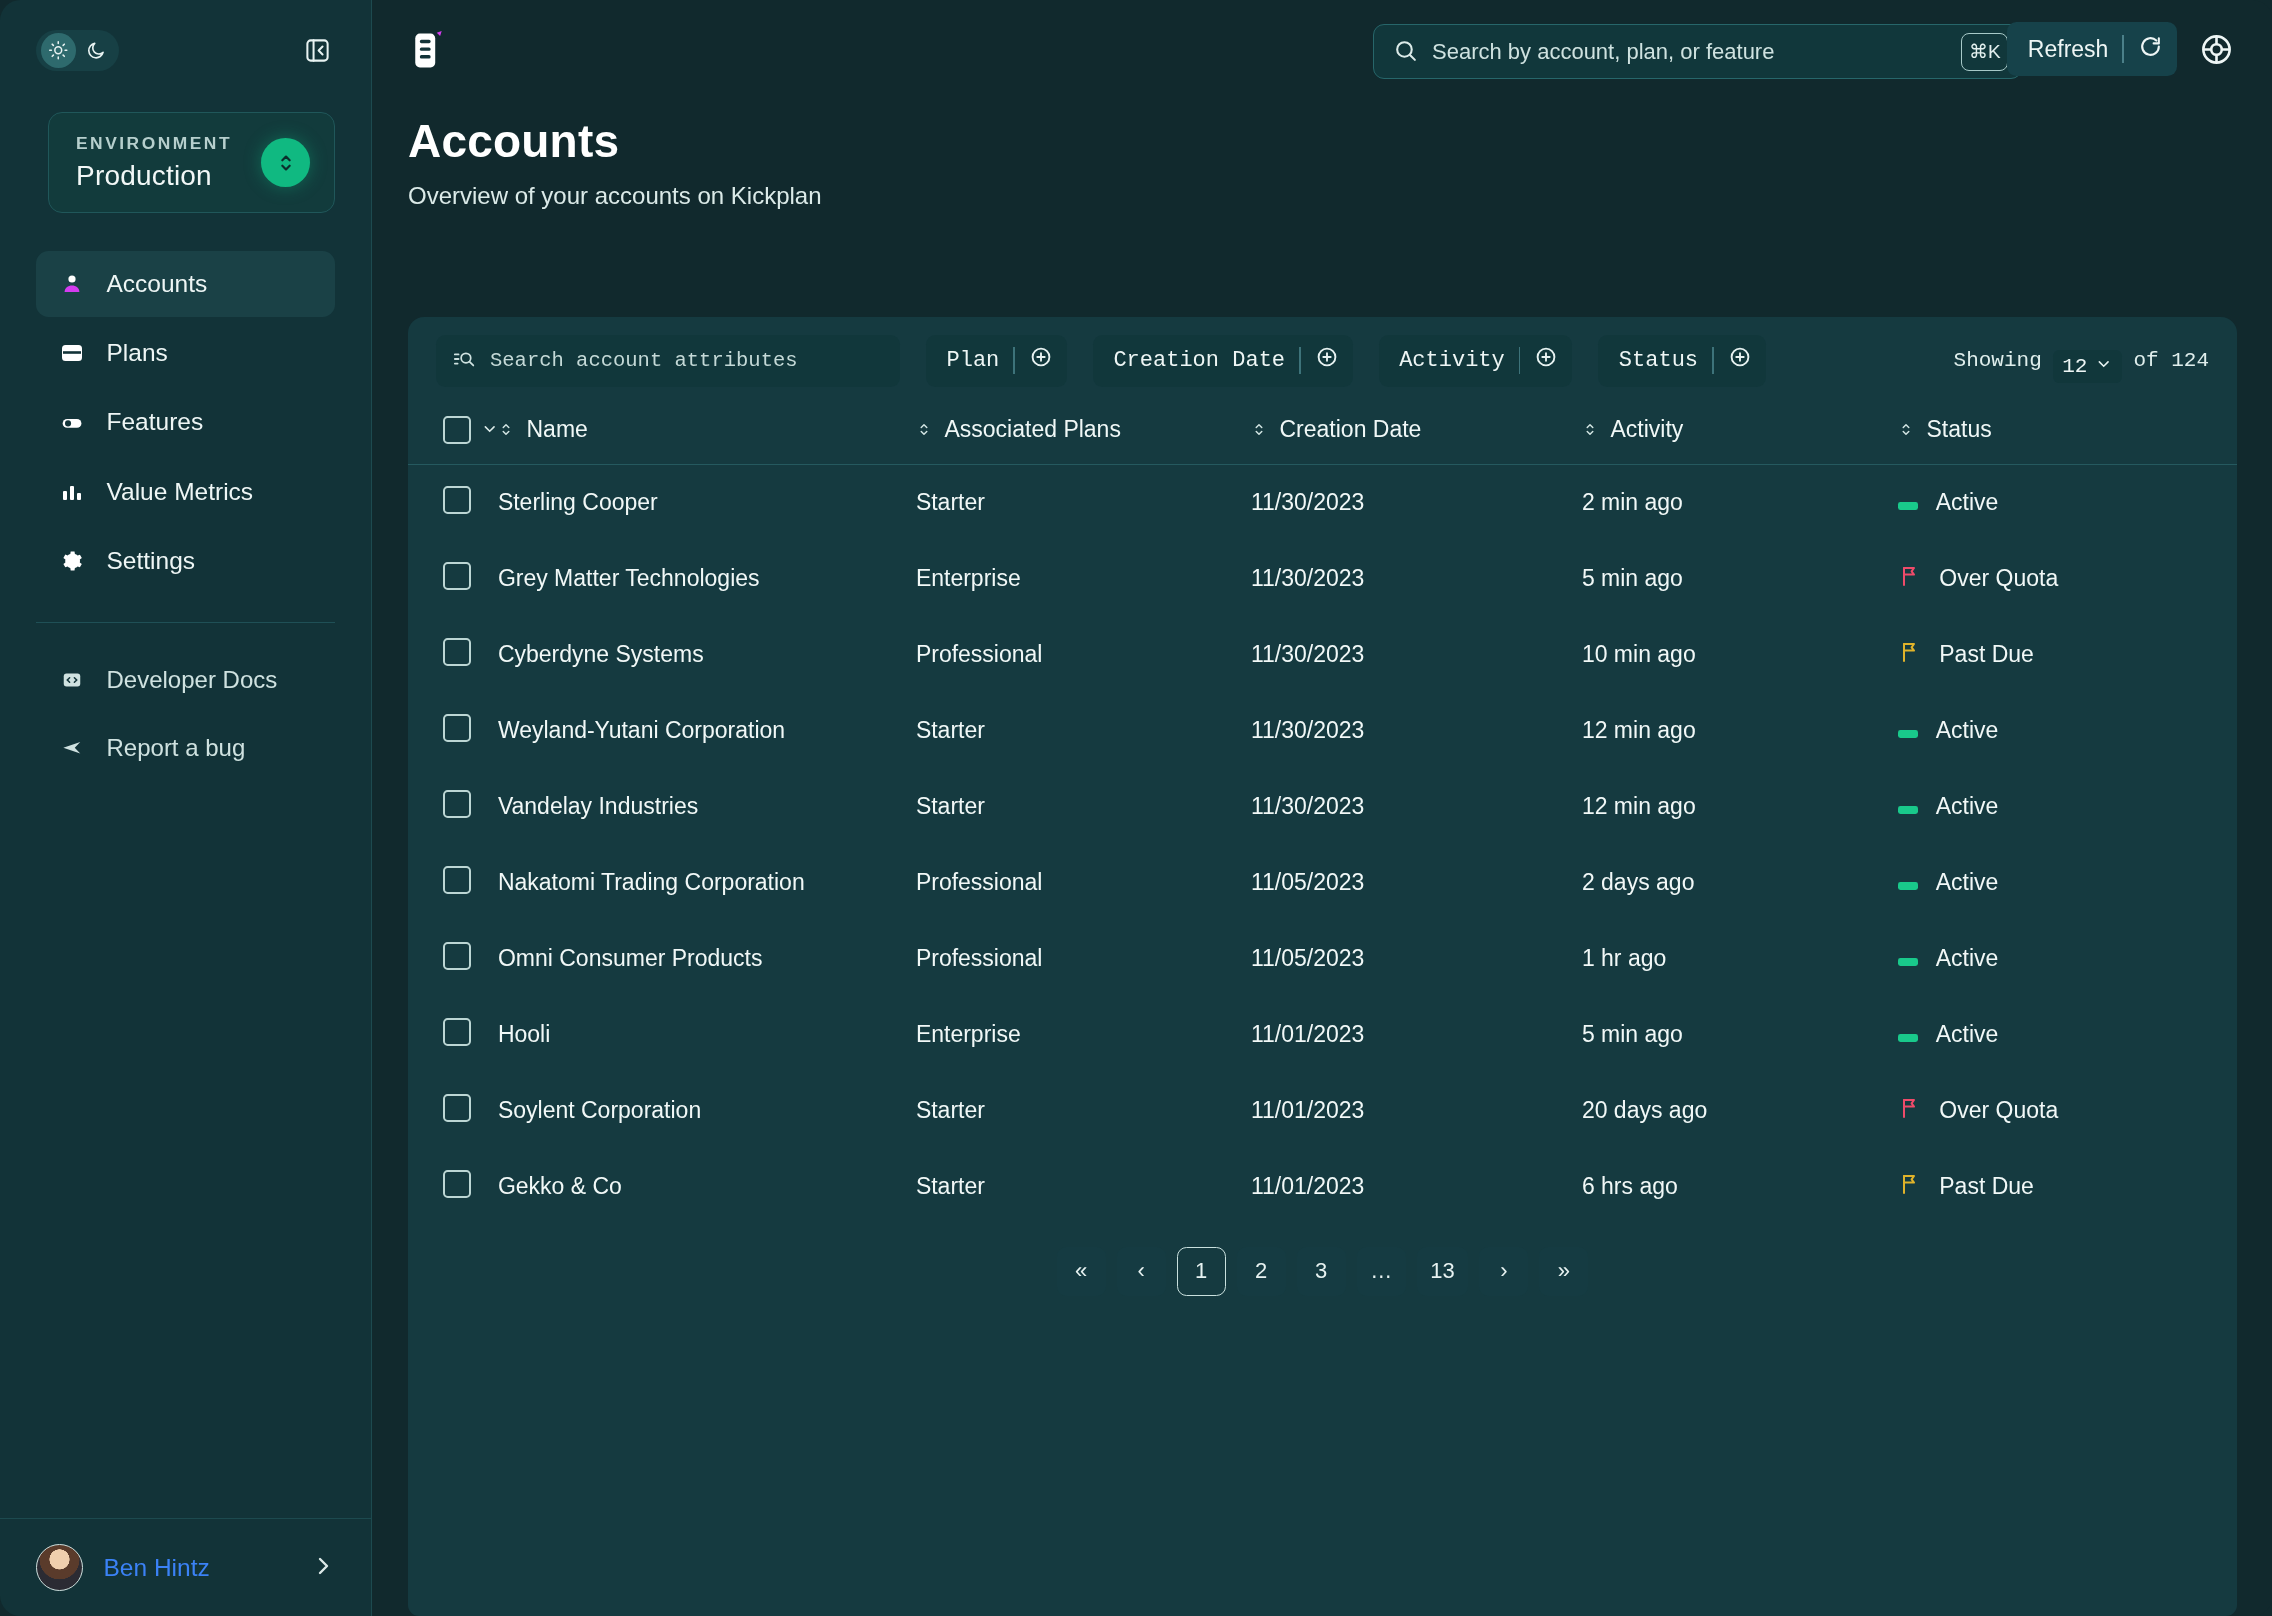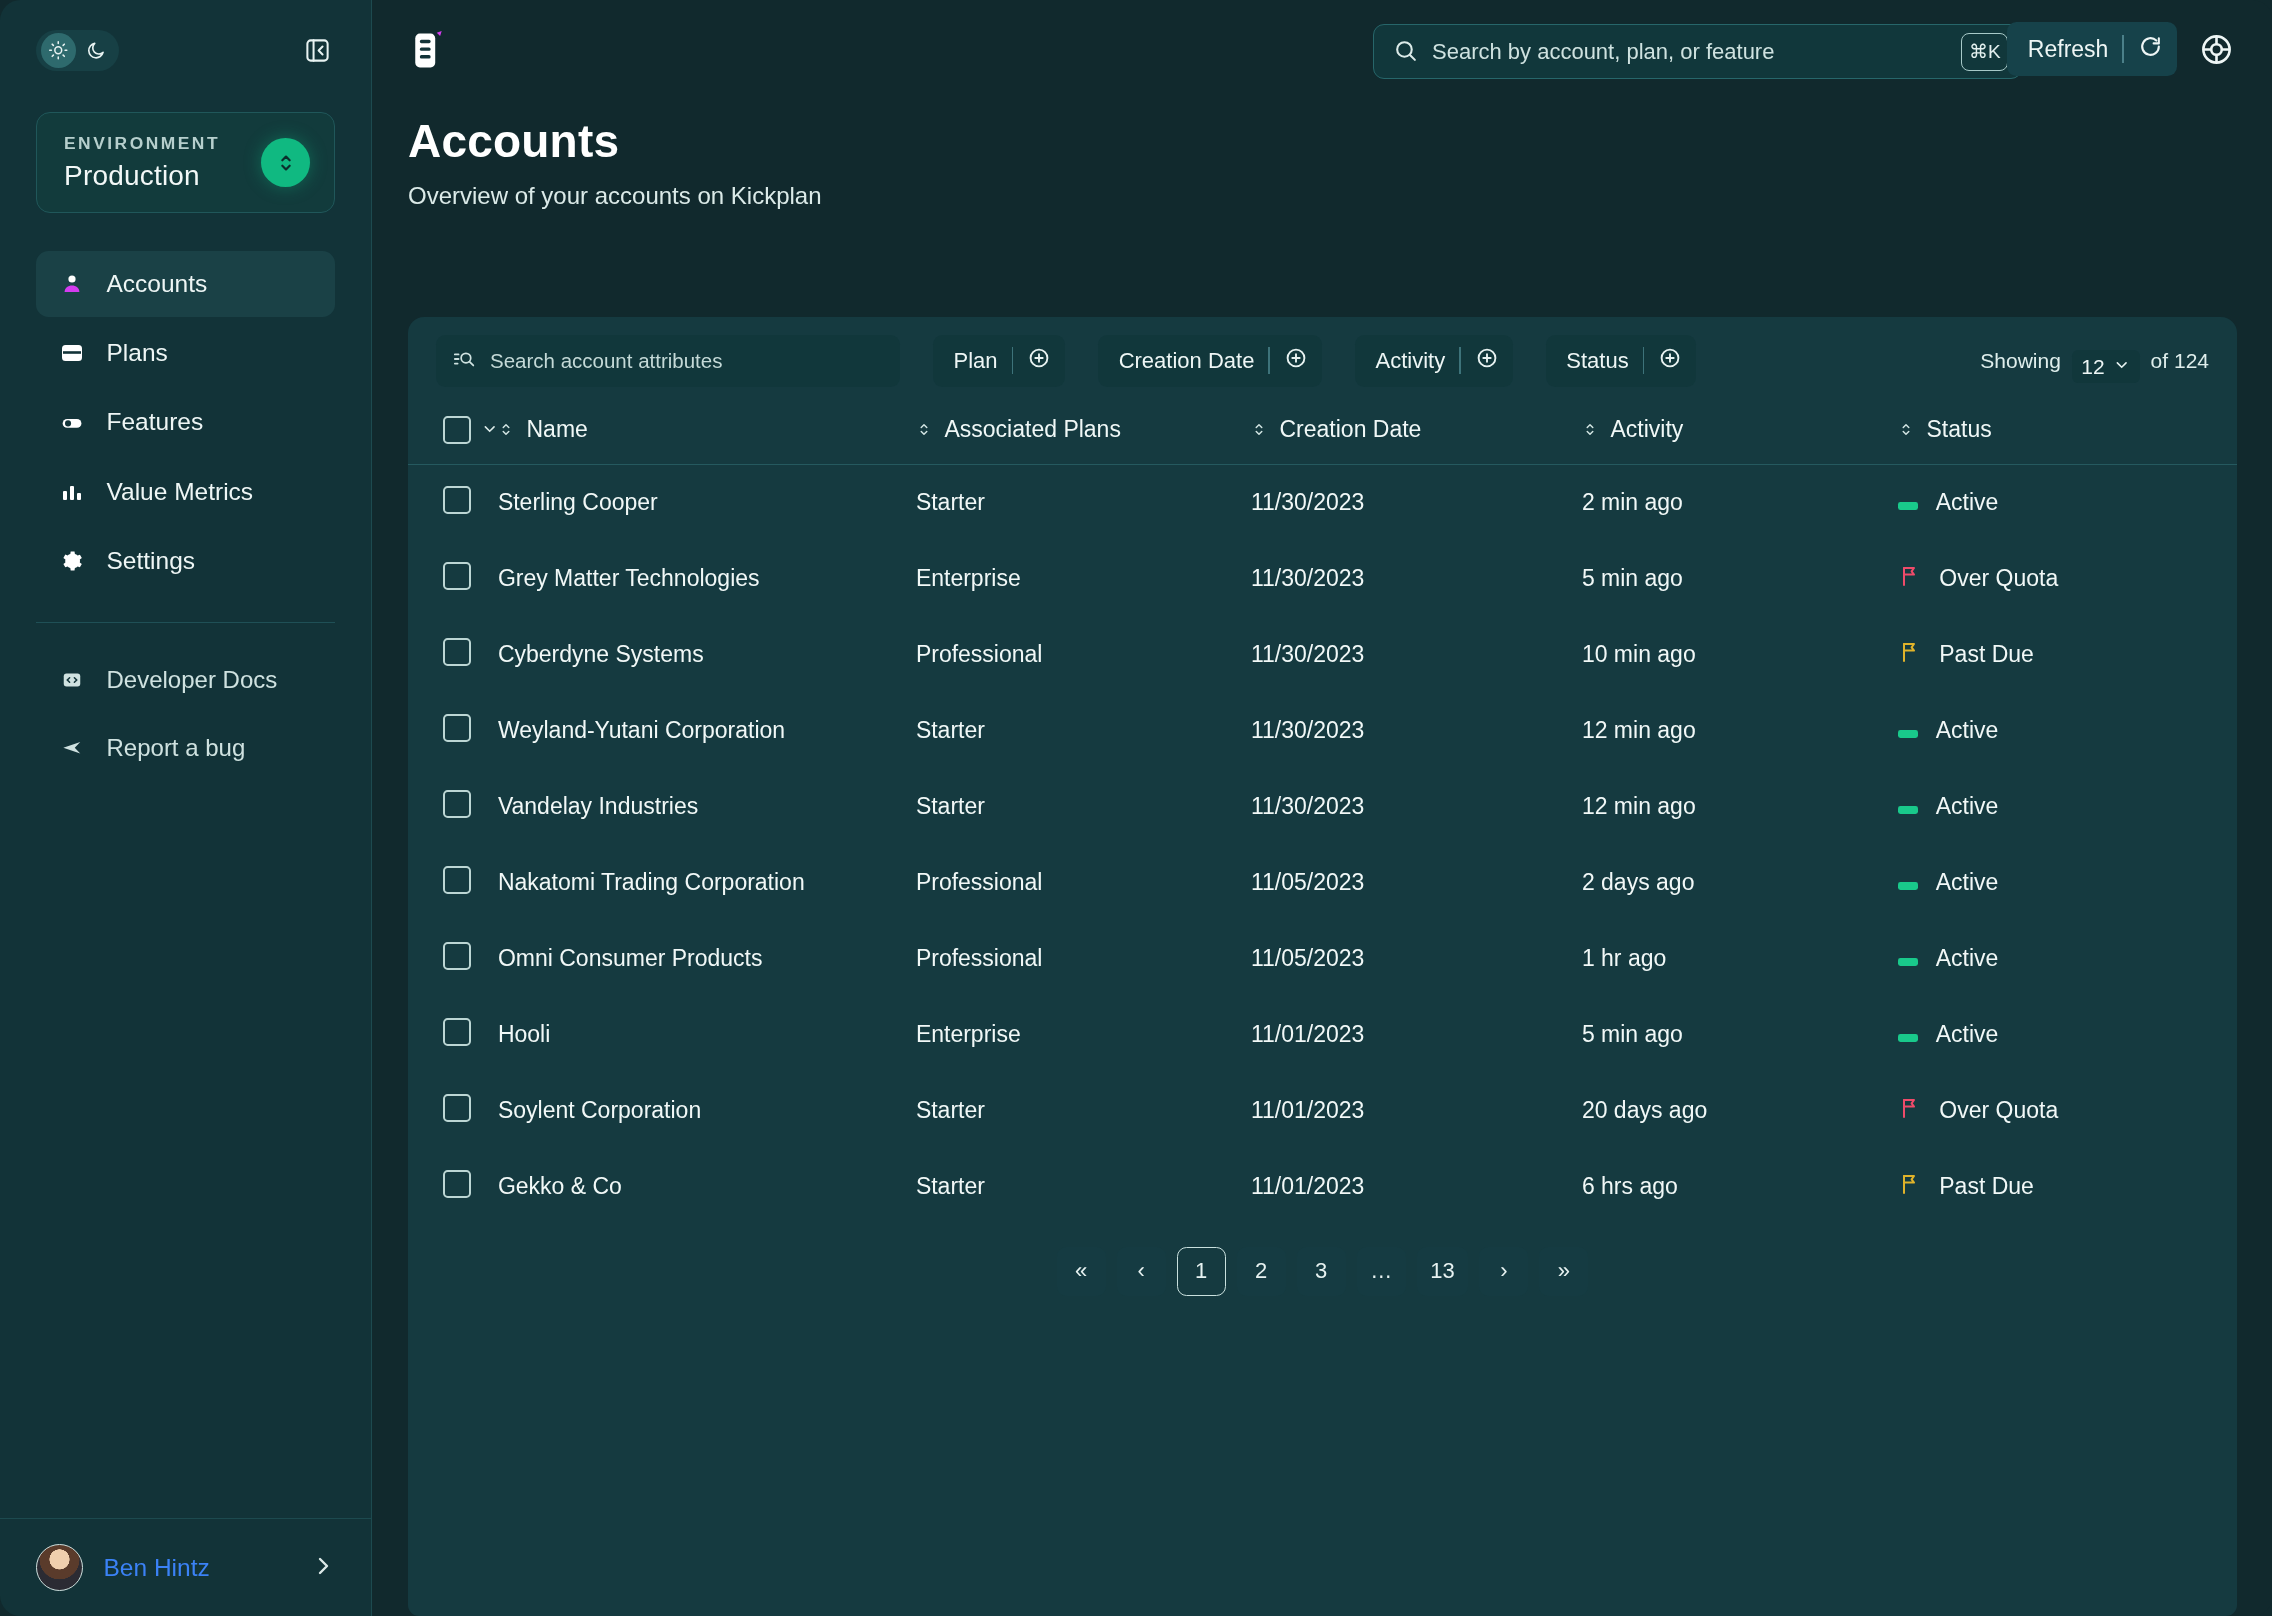--- a/index.html
+++ b/index.html
@@ -52,21 +52,21 @@
     color: #e8f3f2;
   }
   .theme-btn.active { background: #2e6a6d; }
   .collapse-btn {
     width: 36px; height: 36px;
     display: flex; align-items: center; justify-content: center;
     color: #e8f3f2;
   }
 
   .env-card {
-    margin: 11px 36px 0 36px;
+    margin: 11px 36px 0 48px;
     background: #123b3c;
     border: 1.6px solid #20575a;
     border-radius: 14px;
     height: 101px;
     display: flex;
     align-items: center;
     justify-content: space-between;
     padding: 0 24px 0 27px;
   }
   .env-label {
@@ -234,21 +234,22 @@
     flex: 1;
     display: flex;
     flex-direction: column;
     overflow: hidden;
   }
   .toolbar {
     height: 88px;
     display: flex;
     align-items: center;
     padding: 4px 28px;
-    gap: 33px;
+    gap: 26px;
+    font-family: Liberation Mono, monospace;
   }
   .attr-search {
     width: 464px; height: 52px;
     background: #11373b;
     border-radius: 9.5px;
     display: flex; align-items: center;
     padding: 0 17.4px; gap: 12.6px;
   }
   .attr-search .ph { font-size: 20.5px; color: #c4d9d7; }
   .filter-chip {

